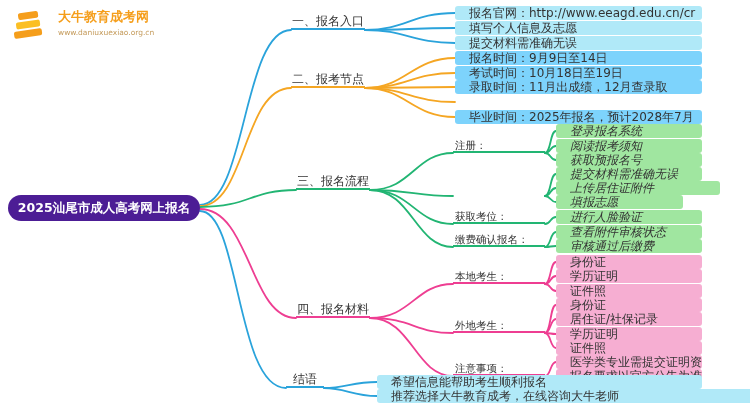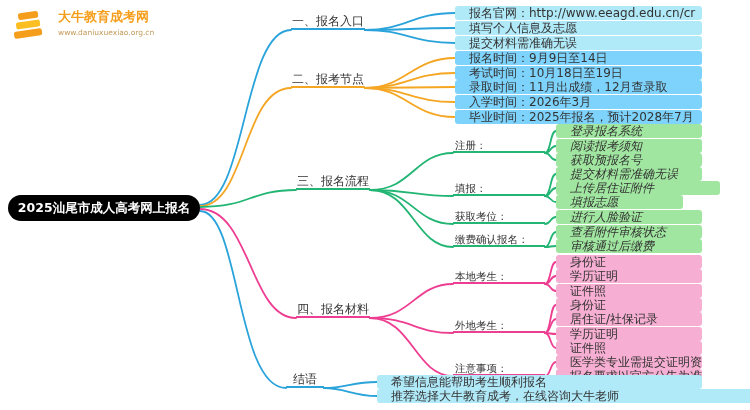--- a/index.html
+++ b/index.html
@@ -14,21 +14,21 @@
   .c-green  { background:#a0e6a0;font-style:italic; }
   .c-pink   { background:#f6aed2; }
   .blabel { height:16px; line-height:14px; font-size:12px; text-align:center; color:#333; }
   .sublabel { height:14px; line-height:12px; font-size:10.5px; padding-left:2px; }
   .u-blue   { border-bottom:2px solid #2aa3db; }
   .u-yellow { border-bottom:2px solid #f5a623; }
   .u-green  { border-bottom:2px solid #22b573; }
   .u-pink   { border-bottom:2px solid #ee3e92; }
   .root {
     left:8px; top:195px; width:192px; height:26px; line-height:26px; text-align:center;
-    background:#000000; color:#fff; border-radius:13px; font-size:12.5px; font-weight:bold;
+    background:#4c1d95; color:#fff; border-radius:13px; font-size:12.5px; font-weight:bold;
   }
   .logo { position:absolute; left:10px; top:8px; display:flex; gap:12px; }
   .logo-icon { width:36px; height:36px; display:block; }
   .logo-title { color:#f59e1b; font-size:13px; font-weight:bold; display:block; }
   .logo-url { color:#c49a5a; font-size:7.5px; display:block; margin-top:2px; }
 </style>
 </head>
 <body>
 
 <div class="canvas">
@@ -104,25 +104,23 @@
   <div class="node blabel u-pink" style="left:296px;top:302px;width:74px">四、报名材料</div>
   <div class="node blabel u-blue" style="left:286px;top:372px;width:38px">结语</div>
 
   <div class="node leaf c-blue" style="left:455px;top:6px;width:247px">报名官网：http://www.eeagd.edu.cn/cr</div>
   <div class="node leaf c-blue" style="left:455px;top:21px;width:247px">填写个人信息及志愿</div>
   <div class="node leaf c-blue" style="left:455px;top:36px;width:247px">提交材料需准确无误</div>
 
   <div class="node leaf c-yellow" style="left:455px;top:51px;width:247px">报名时间：9月9日至14日</div>
   <div class="node leaf c-yellow" style="left:455px;top:66px;width:247px">考试时间：10月18日至19日</div>
   <div class="node leaf c-yellow" style="left:455px;top:80px;width:247px">录取时间：11月出成绩，12月查录取</div>
-  <div class="node leaf c-yellow" style="left:455px;top:95px;width:247px">入学时间：2026年3月</div>
   <div class="node leaf c-yellow" style="left:455px;top:110px;width:247px">毕业时间：2025年报名，预计2028年7月</div>
 
   <div class="node sublabel u-green" style="left:453px;top:139px;width:92px">注册：</div>
-  <div class="node sublabel u-green" style="left:453px;top:182px;width:92px">填报：</div>
   <div class="node sublabel u-green" style="left:453px;top:210px;width:92px">获取考位：</div>
   <div class="node sublabel u-green" style="left:453px;top:233px;width:92px">缴费确认报名：</div>
 
   <div class="node leaf c-green" style="left:556px;top:124px;width:146px">登录报名系统</div>
   <div class="node leaf c-green" style="left:556px;top:139px;width:146px">阅读报考须知</div>
   <div class="node leaf c-green" style="left:556px;top:153px;width:146px">获取预报名号</div>
   <div class="node leaf c-green" style="left:556px;top:167px;width:146px">提交材料需准确无误</div>
   <div class="node leaf c-green" style="left:556px;top:181px;width:164px">上传居住证附件</div>
   <div class="node leaf c-green" style="left:556px;top:195px;width:127px">填报志愿</div>
   <div class="node leaf c-green" style="left:556px;top:210px;width:146px">进行人脸验证</div>

